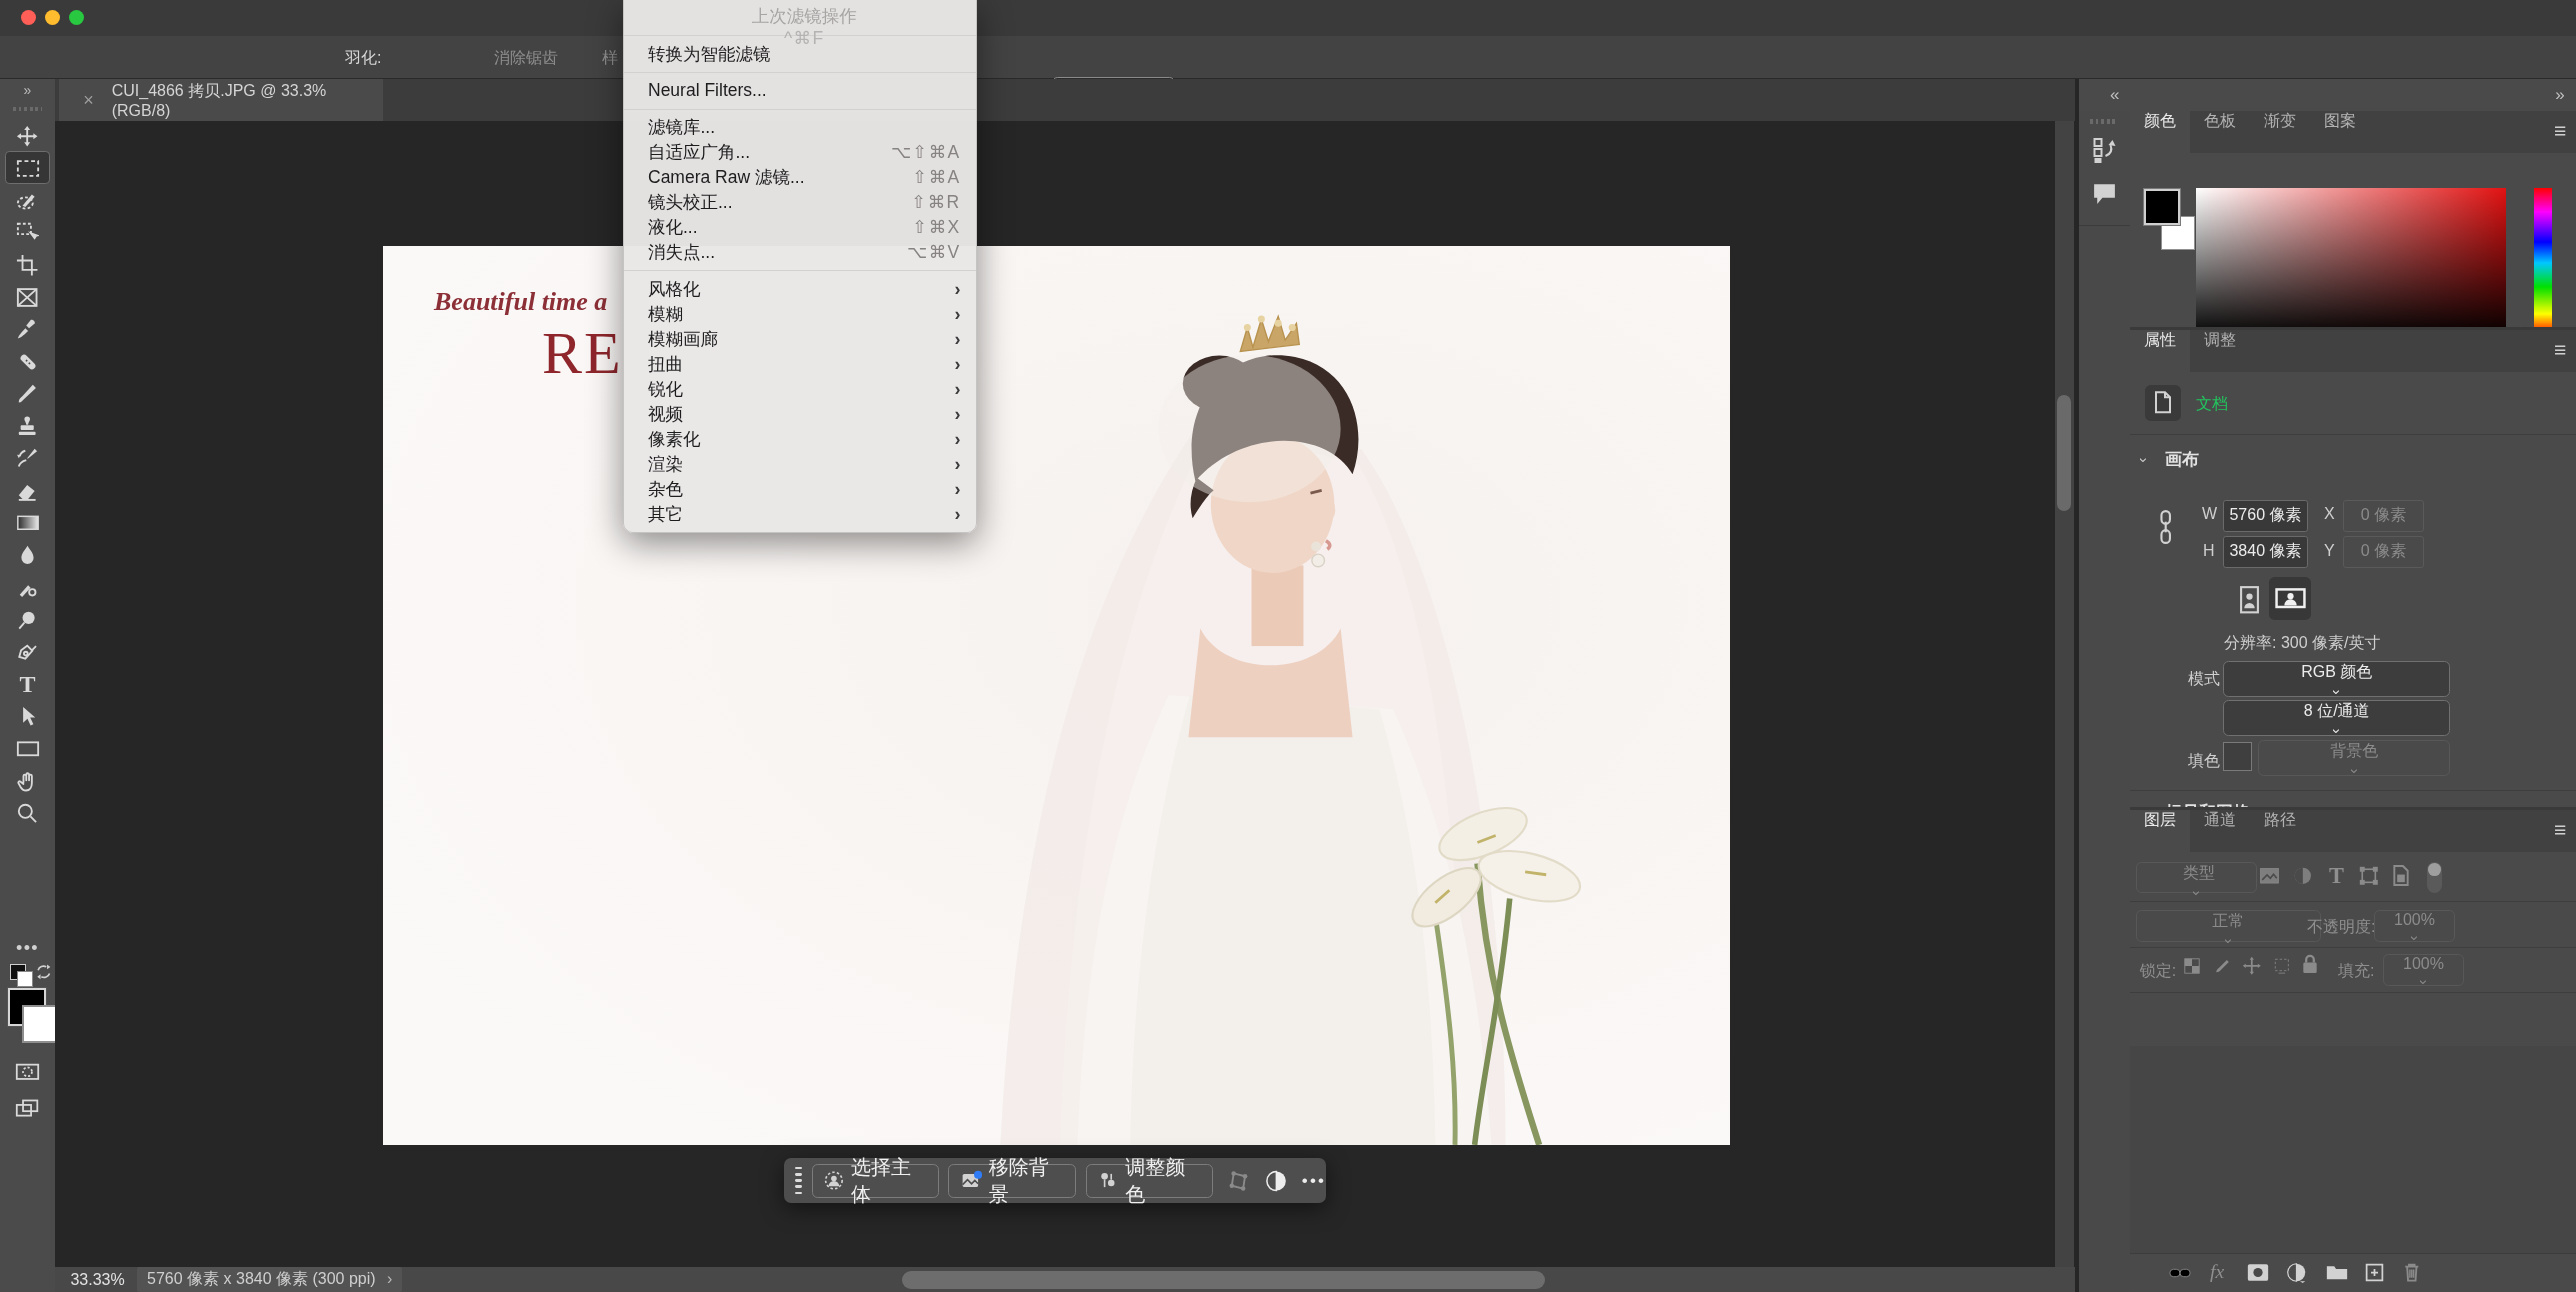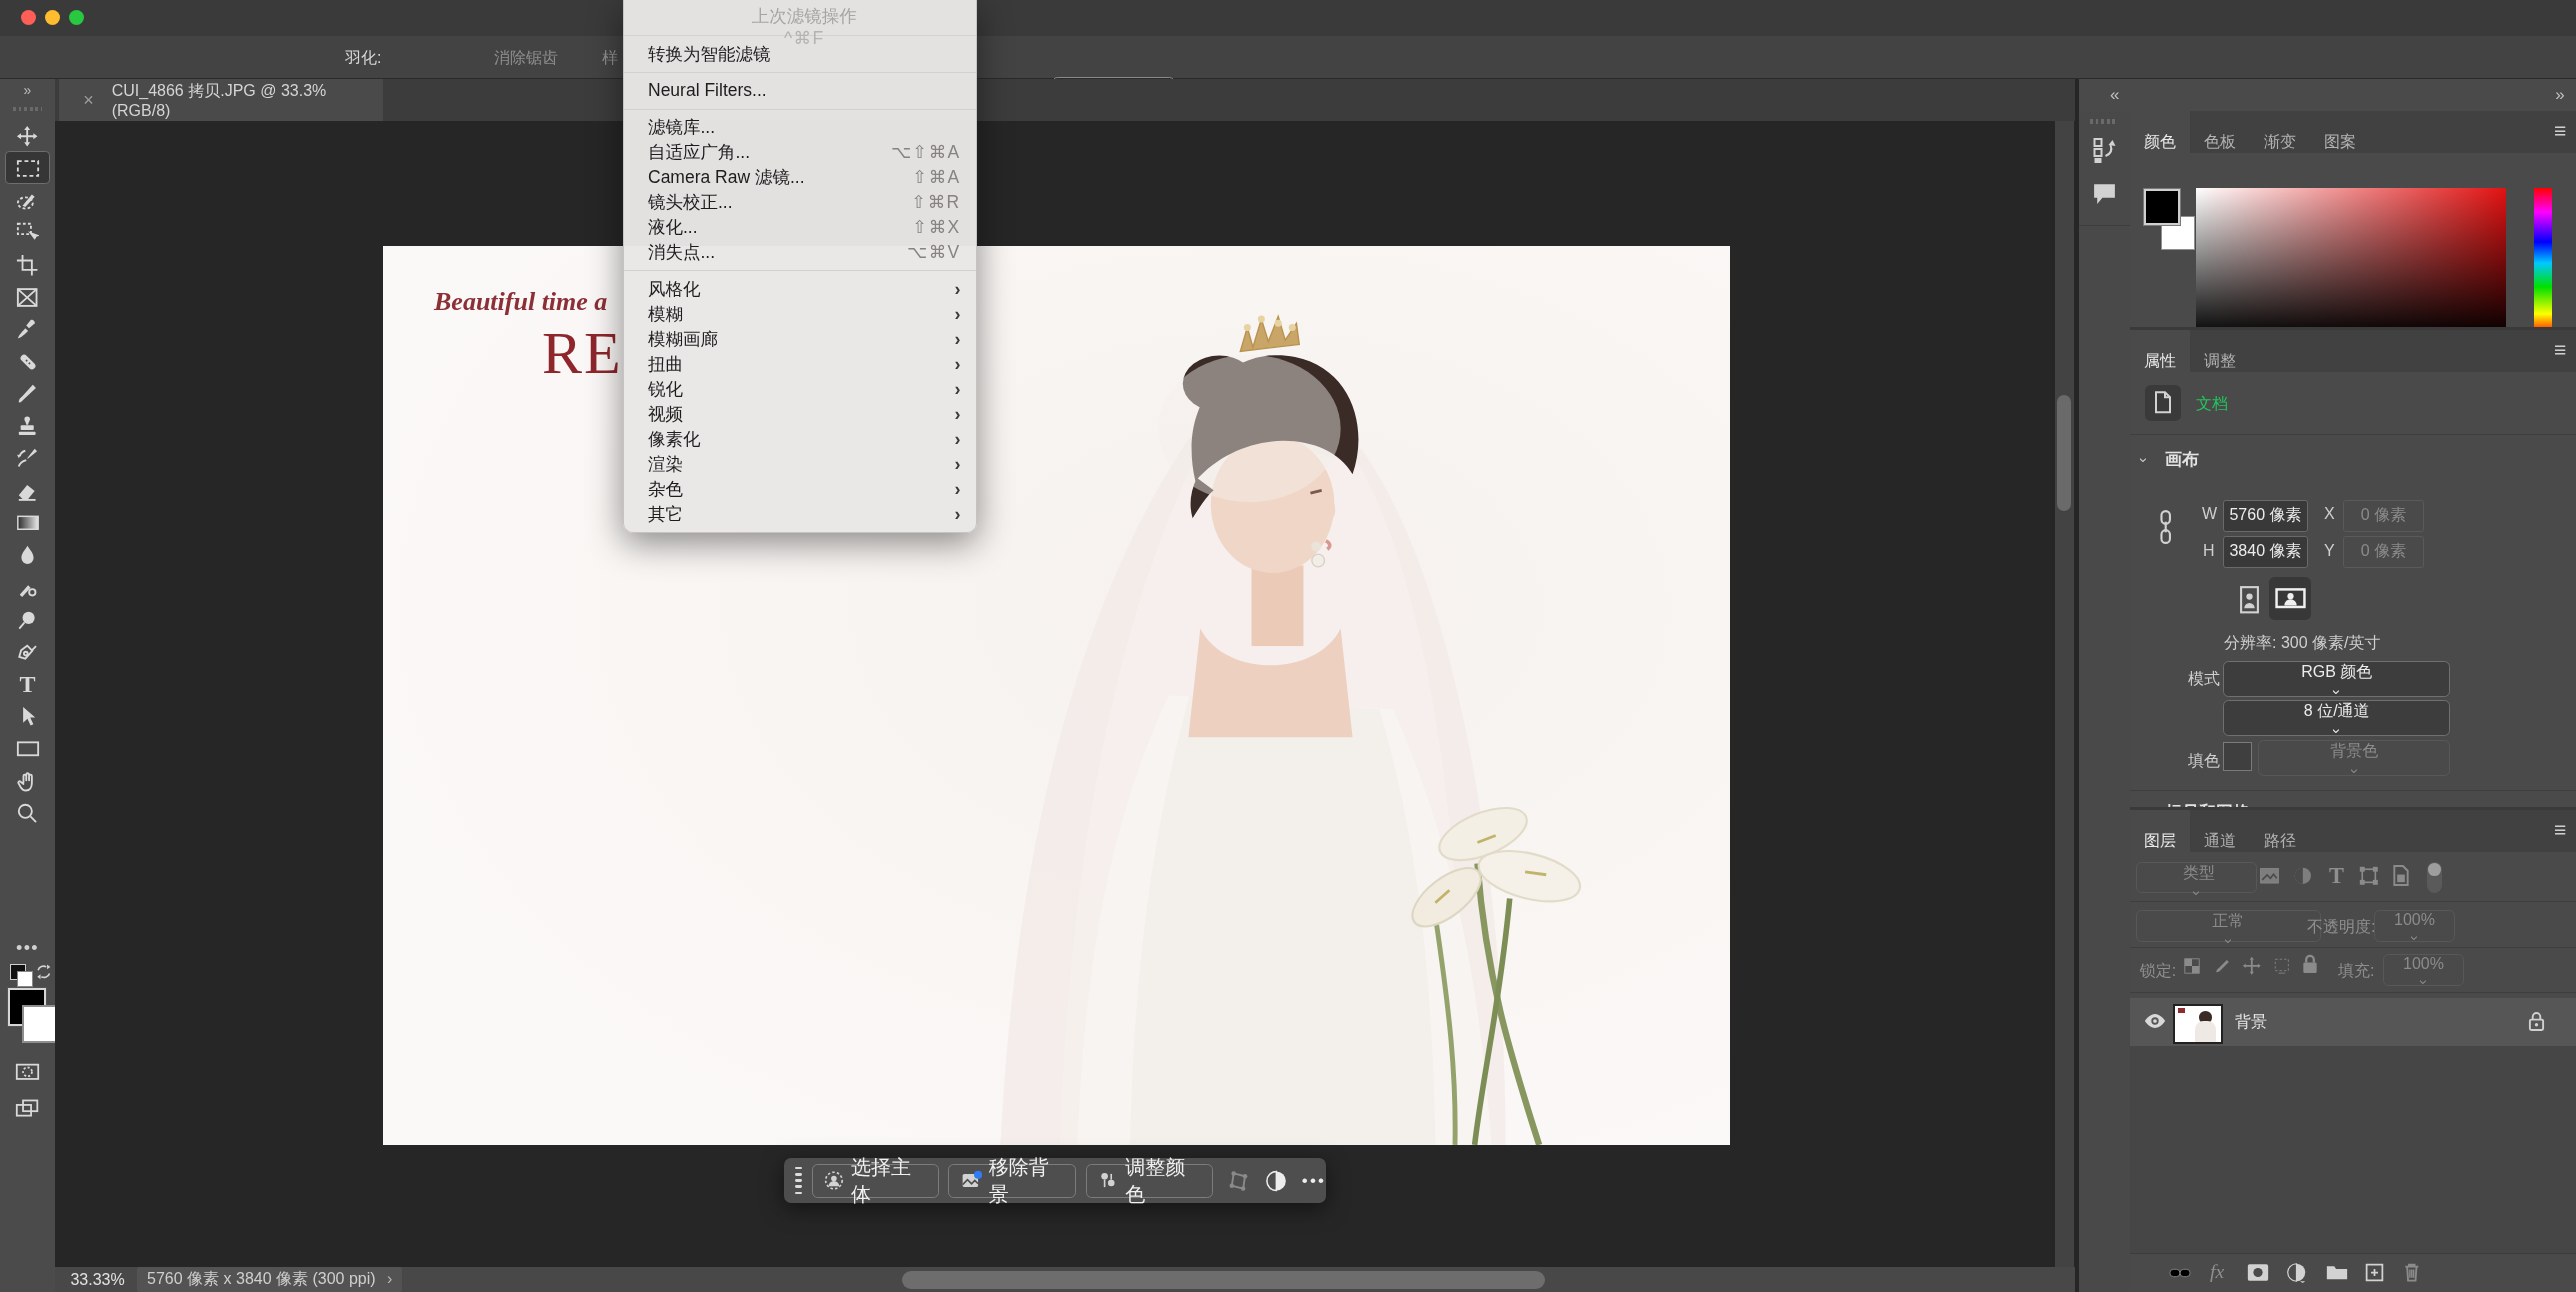--- a/index.html
+++ b/index.html
@@ -40,21 +40,21 @@
   
   .taskbar{left:784px;top:1158px;width:542px;height:45px;background:#4e4e4e;border-radius:7px;
     box-shadow:0 5.6px 21px rgba(0,0,0,.5);display:flex;align-items:center;z-index:40;}
   .tbbtn{height:32px;border:1.4px solid #7c7c7c;border-radius:5.6px;color:#f0f0f0;font-size:20px;
     display:flex;align-items:center;gap:7px;padding:0 11.2px;margin-left:9.8px;background:transparent;}
   
   .rheader{left:2079px;top:79px;width:497px;height:32px;background:#4a4a4a;border-bottom:0.7px solid #3c3c3c;color:#c0c0c0;font-size:17px;}
   .cstrip{left:2079px;top:111px;width:51px;height:1181px;background:#494949;border-right:0.7px solid #3c3c3c;}
   .panelcol{left:2130px;top:111px;width:446px;}
   .tabrow{background:#414141;height:42px;display:flex;}
-  .ptab{height:42px;width:60px;display:flex;align-items:flex-end;justify-content:center;color:#b2b2b2;font-size:16px;}
+  .ptab{height:42px;width:60px;display:flex;align-items:flex-start;justify-content:center;color:#b2b2b2;font-size:16px;}
   .ptabact{background:#4a4a4a;color:#e9e9e9;}
   .burger{color:#cfcfcf;font-size:21px;position:absolute;right:9.8px;top:8.4px;}
   .panelbody{background:#4a4a4a;}
   .pdivider{height:2.8px;background:#3a3a3a;}
   .plabel{color:#cfcfcf;font-size:16px;}
   .pdim{color:#8f8f8f;}
   .pfield{background:#393939;border:0.7px solid #6a6a6a;border-radius:2.8px;color:#ececec;font-size:16px;
     display:flex;align-items:center;justify-content:center;}
   .pfielddim{background:transparent;border:0.7px solid #5a5a5a;color:#8b8b8b;}
   .pdrop{background:#3d3d3d;border:0.7px solid #707070;border-radius:5.6px;color:#ececec;font-size:16px;
@@ -655,38 +655,20 @@
         <rect class="ifdim" x="2" y="9" width="14" height="11" rx="1.5"></rect>
         <path class="idim" d="M5 9V6a4 4 0 018 0v3" fill="none" stroke-width="2.4"></path>
       </svg>
     <span class="abs plabel pdim" style="left:208px;top:109px;">填充:</span>
     <div class="abs pdrop pdropdim" style="left:253px;top:102px;width:65px;height:29.5px;padding:0 7px;">
       <span style="flex:1;">100%</span>
         <span class="chev">›</span>
     </div>
     <div class="abs" style="left:0;top:140px;width:446px;height:0.7px;background:#3e3e3e;"></div>
 
-    <div class="abs" style="left:0;top:146px;width:446px;height:48px;background:#565656;">
-      <svg class="abs" style="left:12.6px;top:14px;" width="24" height="18" viewBox="0 0 26 18">
-        <path d="M2 9c3-5 8-7.5 11-7.5S21 4 24 9c-3 5-8 7.5-11 7.5S5 14 2 9z" fill="#d8d8d8"></path>
-          <circle cx="13" cy="9" r="4" fill="#565656"></circle>
-          <circle cx="13" cy="9" r="2" fill="#d8d8d8"></circle>
-      </svg>
-      <div class="abs" style="left:43px;top:5.6px;width:46px;height:36px;background:#fff;border:2.1px solid #222;overflow:hidden;">
-        <div class="abs" style="left:2.8px;top:2.8px;width:7px;height:4.2px;background:#8e2b31;"></div>
-        <div class="abs" style="left:24px;top:5.6px;width:12.6px;height:12.6px;background:#3a2b26;border-radius:50%;"></div>
-        <div class="abs" style="left:19.6px;top:15.4px;width:21px;height:21px;background:#efe9e5;border-radius:40% 40% 0 0;"></div>
-      </div>
-      <span class="abs plabel" style="left:105px;top:14px;color:#e8e8e8;">背景</span>
-      <svg class="abs" style="right:31px;top:12.6px;" width="17" height="21" viewBox="0 0 18 22">
-        <rect x="2" y="9" width="14" height="11" rx="1.5" fill="none" stroke="#d0d0d0" stroke-width="2"></rect>
-          <path d="M5 9V6a4 4 0 018 0v3" fill="none" stroke="#d0d0d0" stroke-width="2"></path>
-          <circle cx="9" cy="14.5" r="1.8" fill="#d0d0d0"></circle>
-      </svg>
-    </div>
     <div class="abs" style="left:0;top:194px;width:446px;height:208px;background:#464646;"></div>
 
     <div class="abs" style="left:0;top:401px;width:446px;height:39px;background:#4a4a4a;border-top:0.7px solid #3c3c3c;">
       <svg class="abs" style="left:38px;top:9.8px;" width="24" height="18" viewBox="0 0 26 18">
           <rect class="idim" x="2" y="5" width="11" height="8" rx="4"></rect>
           <rect class="idim" x="13" y="5" width="11" height="8" rx="4"></rect>
         </svg>
       <div class="abs" style="left:80px;top:7px;color:#8f8f8f;font-size:19.6px;font-style:italic;font-family:'Liberation Serif',serif;">fx</div>
       <svg class="abs" style="left:116px;top:8.4px;" width="24" height="21" viewBox="0 0 26 22">
           <rect class="ifill" x="2" y="2" width="22" height="18" rx="2"></rect>

